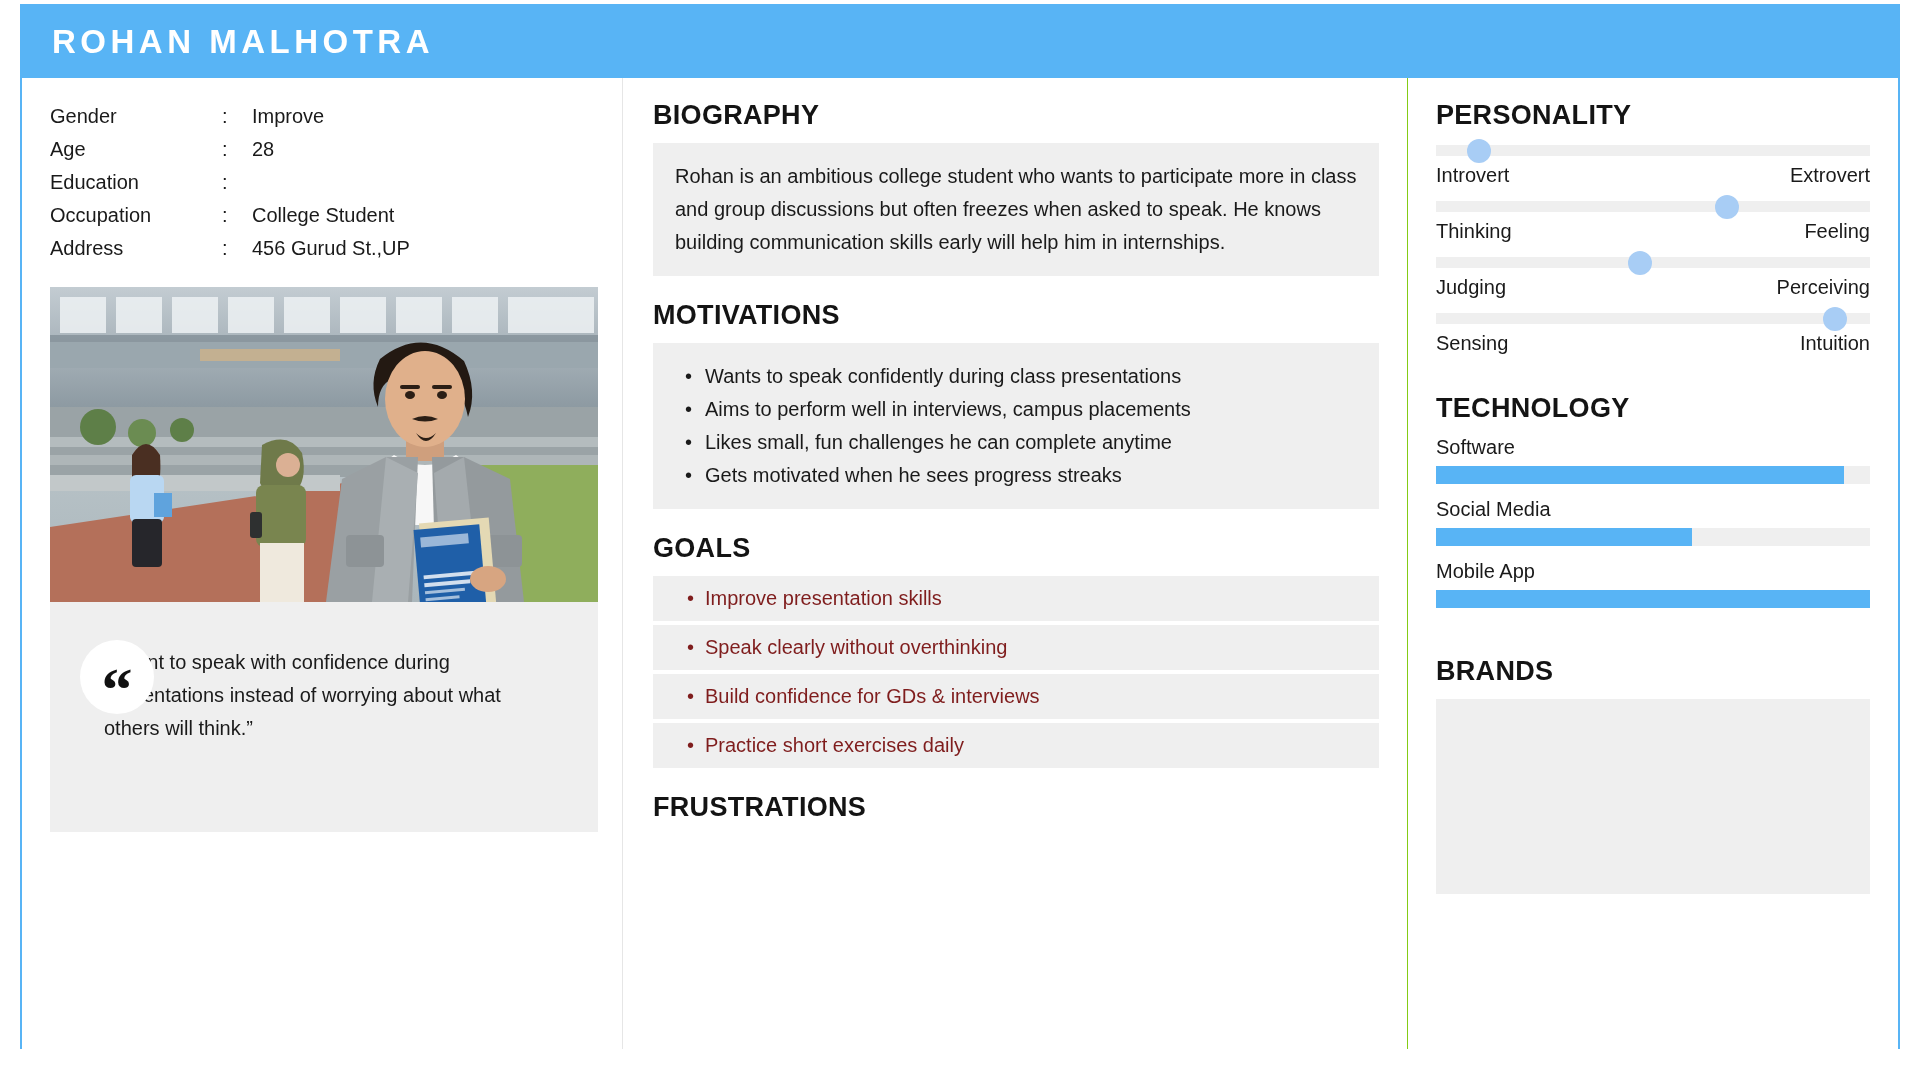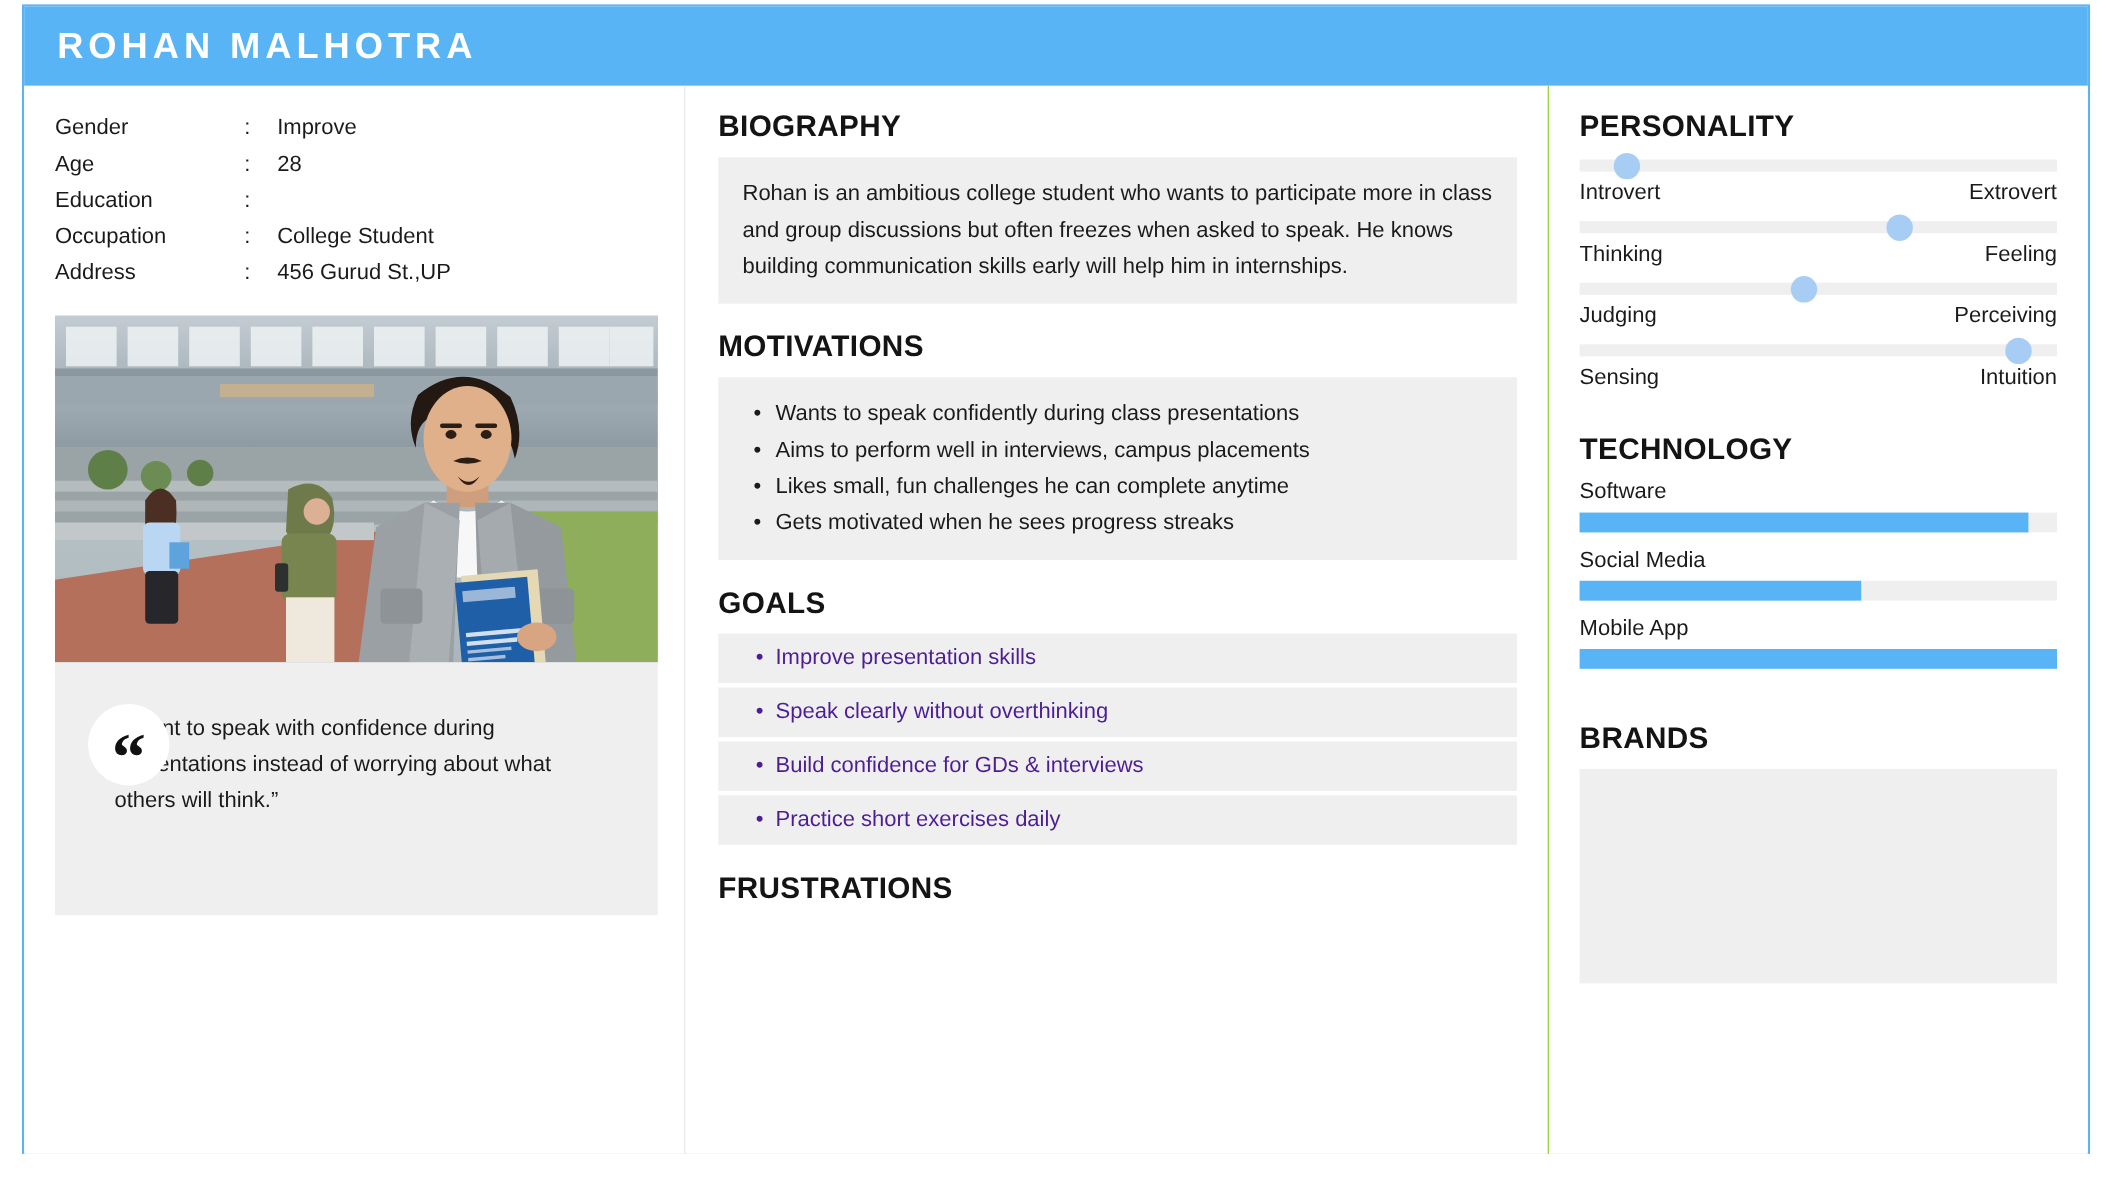--- a/index.html
+++ b/index.html
@@ -120,21 +120,21 @@
   .bullet-list li::before {
     content:"\2022";
     position:absolute; left:10px;
     font-size:20px;
   }
 
   .striped { margin-bottom:24px; }
   .stripe {
     background:#efefef;
     font-size:20px;
-    color:#4c1d95;
+    color:#7f1d1d;
     padding:8px 22px 8px 52px;
     position:relative;
     margin-bottom:4px;
     line-height:29px;
   }
   .stripe::before {
     content:"\2022";
     position:absolute; left:34px;
     font-size:20px;
   }

